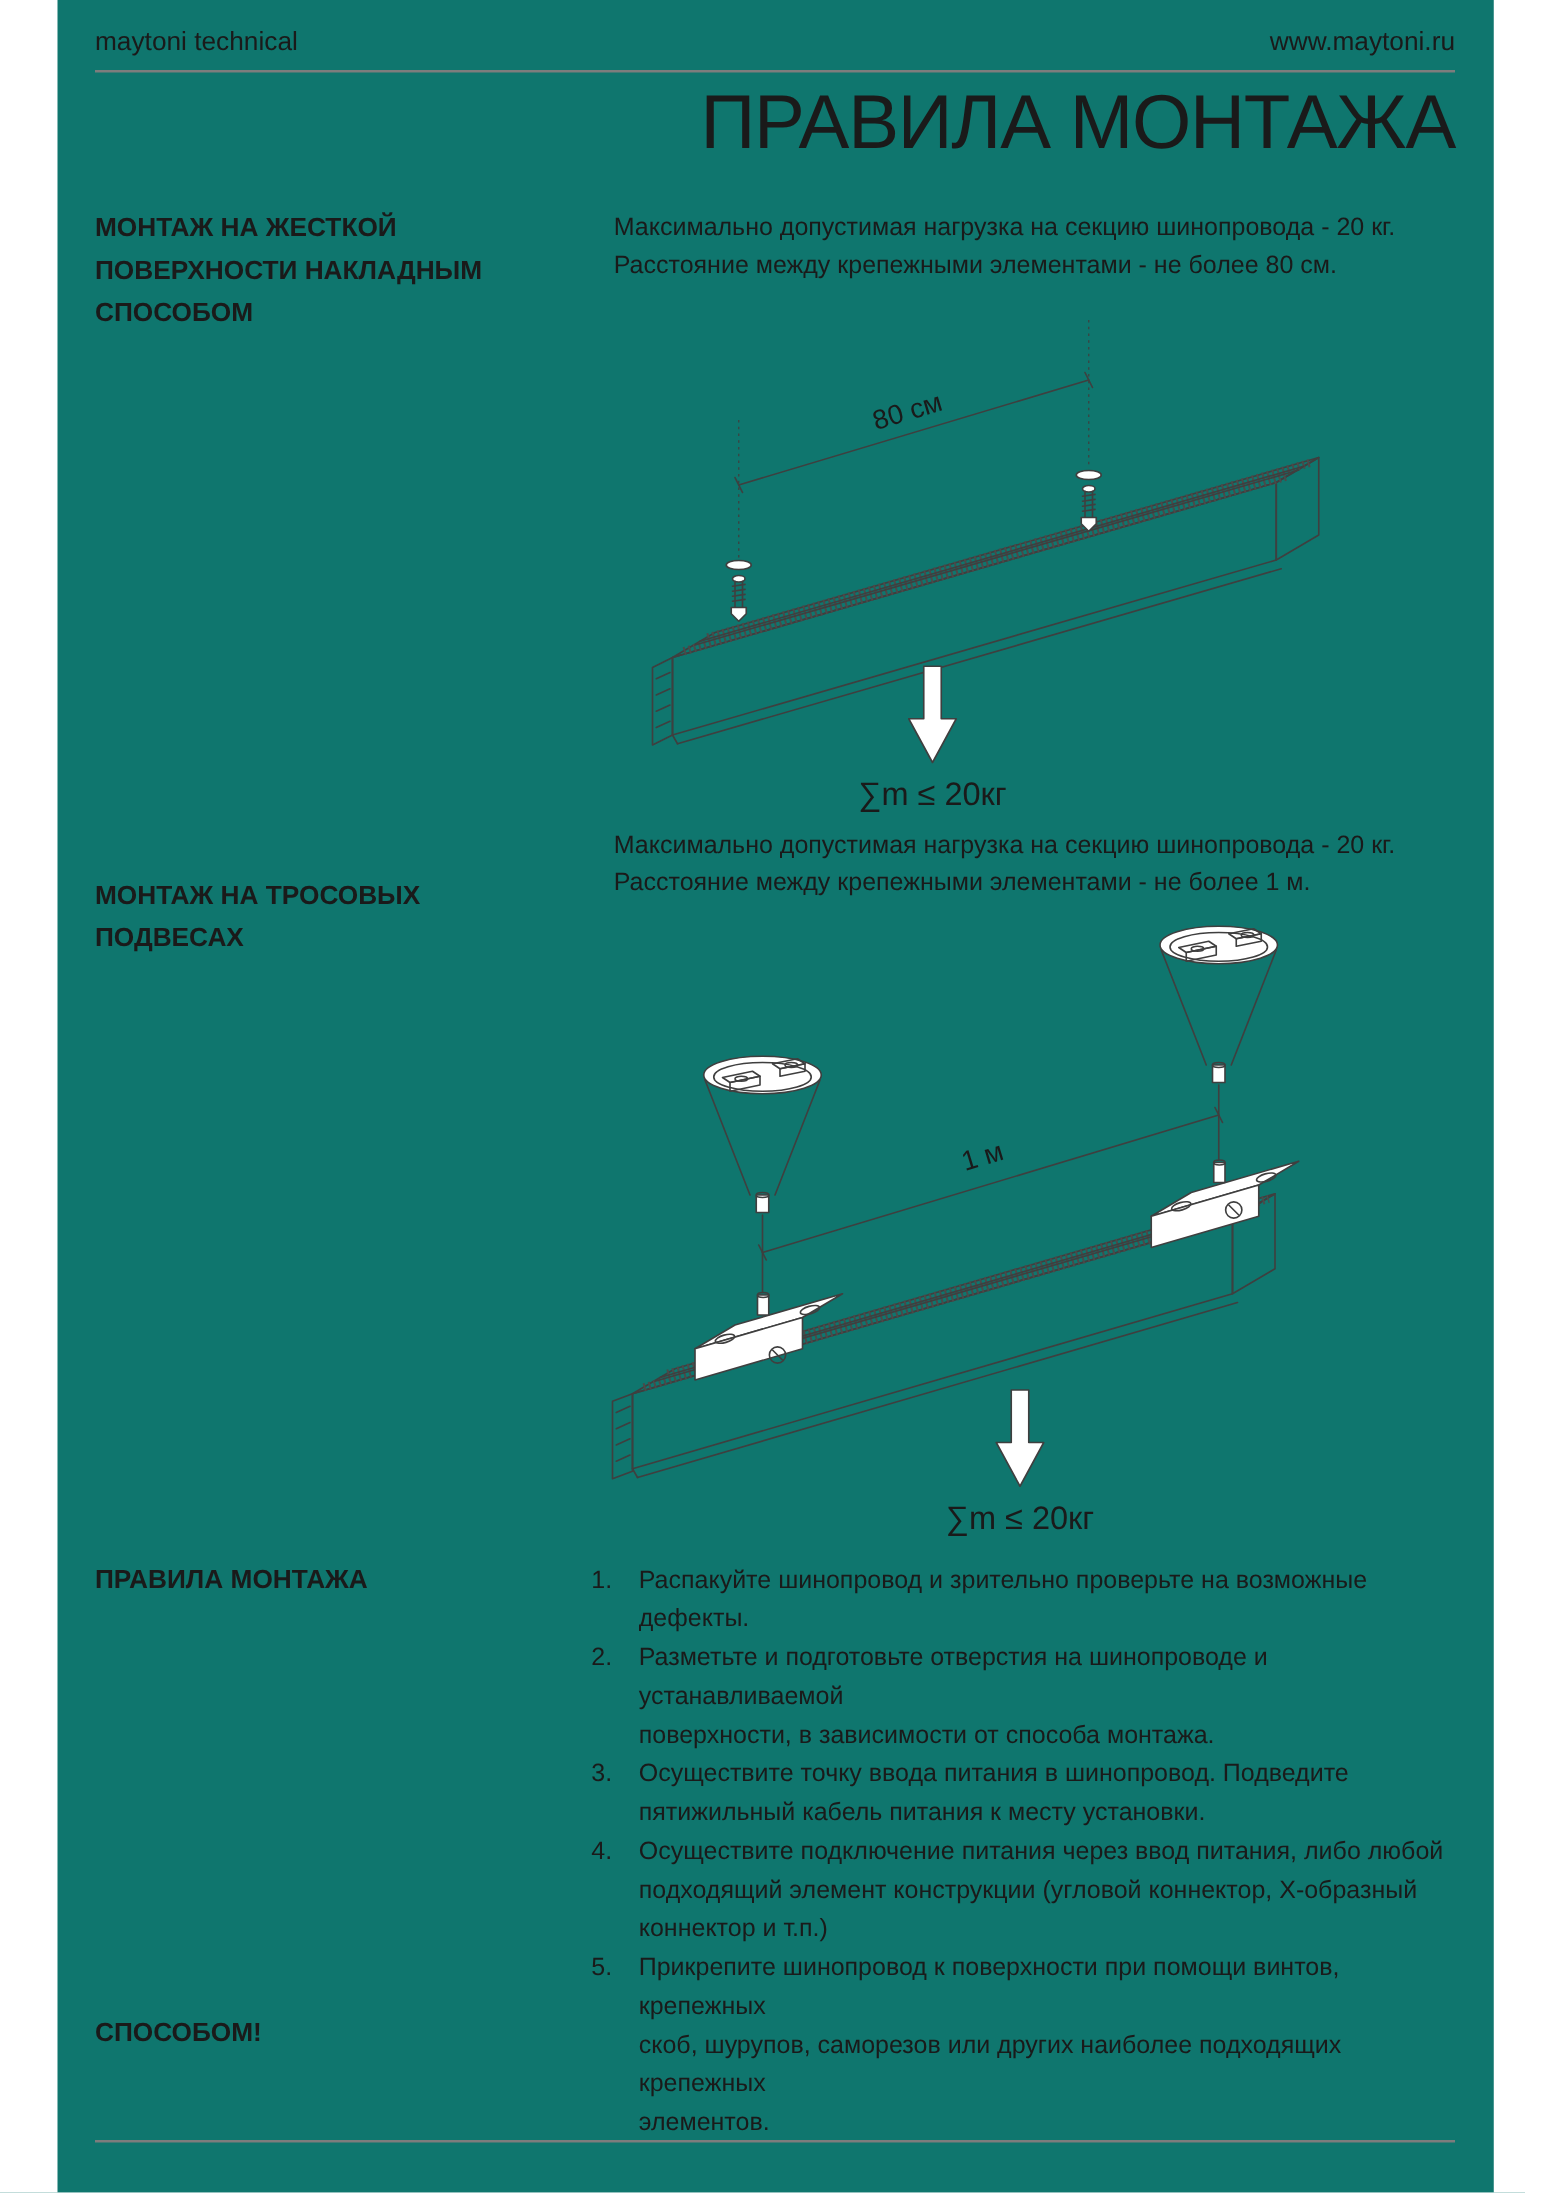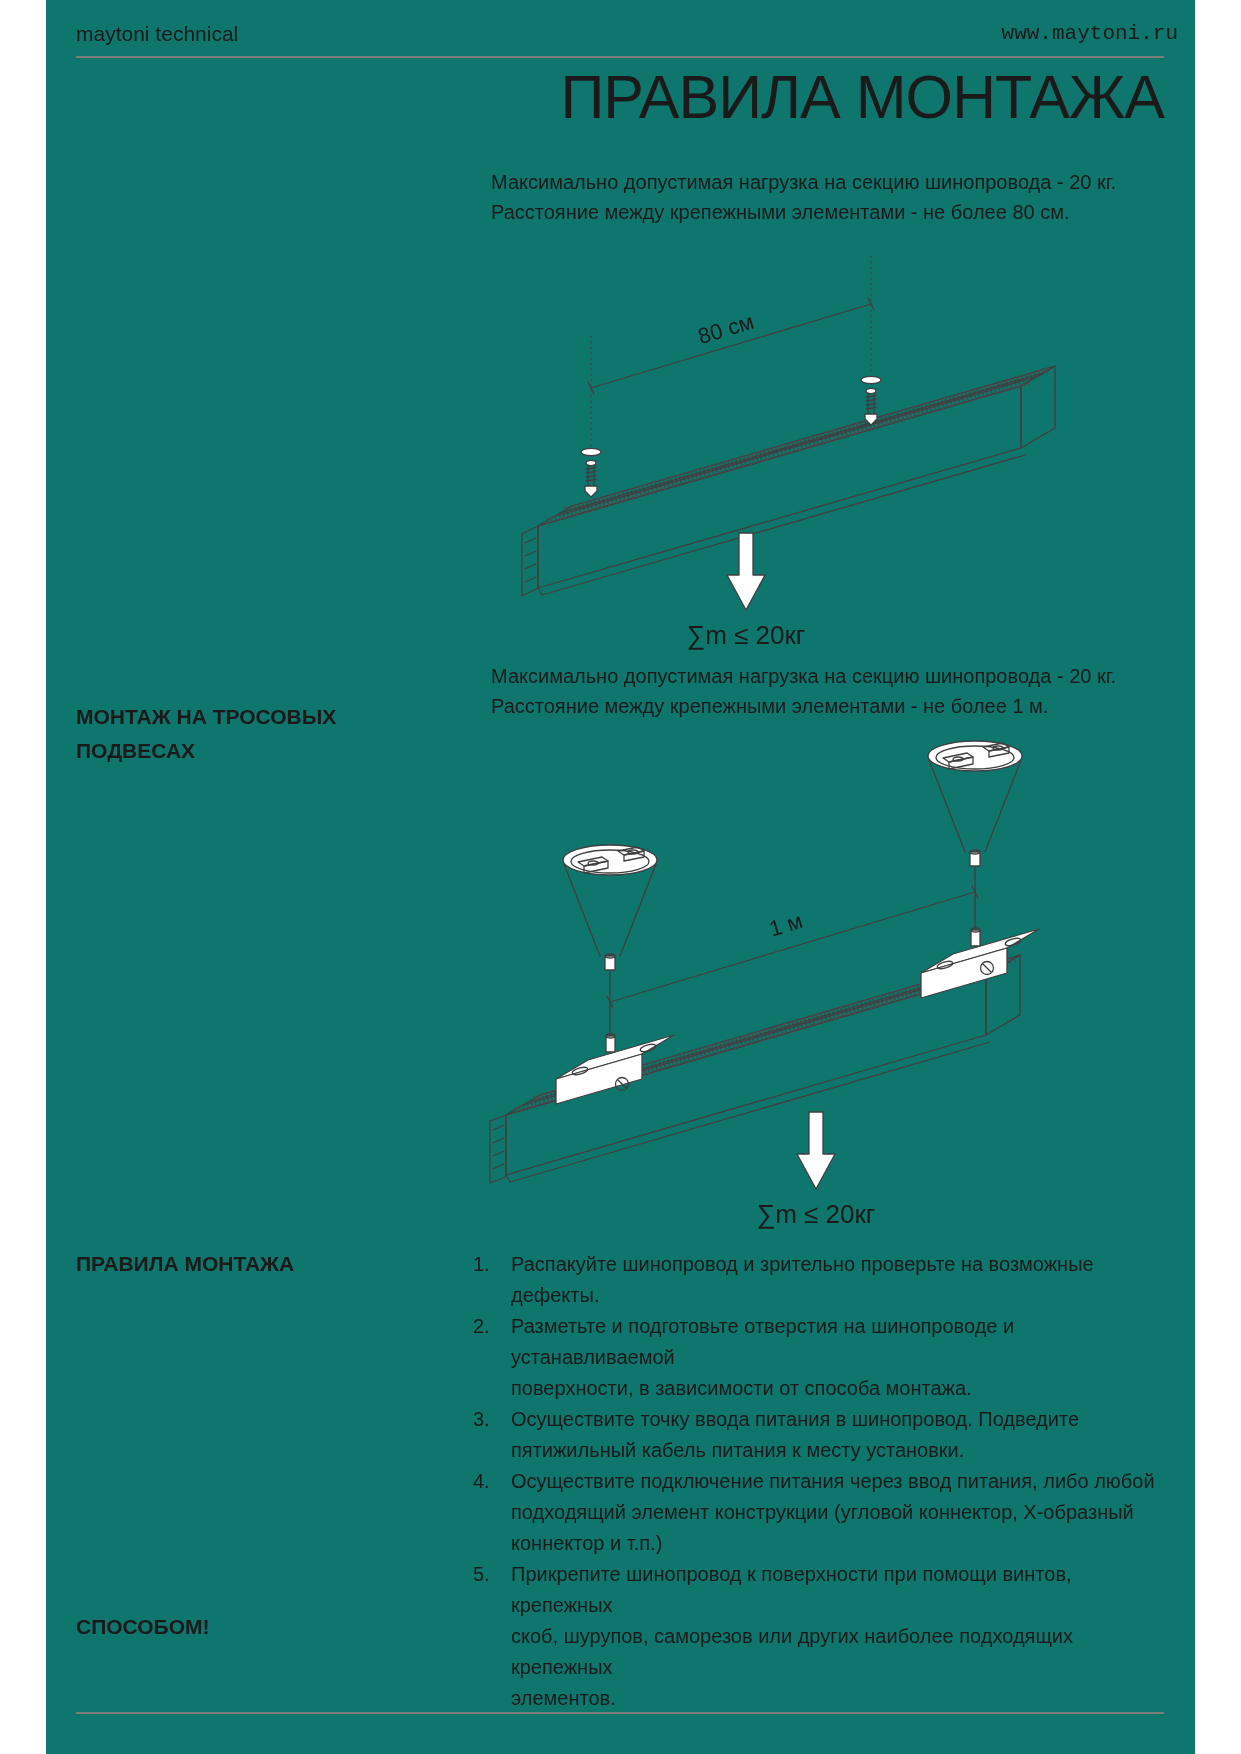--- a/index.html
+++ b/index.html
@@ -3,21 +3,21 @@
 <meta charset="utf-8">
 <style>
   * { margin:0; padding:0; box-sizing:border-box; }
   html,body { background:#ffffff; }
   body { font-family:"Liberation Sans", sans-serif; color:#1a1a1a; }
   .page {
     position:relative; width:1149px; height:1754px; background:#0f766e;
     overflow:hidden; margin:0 auto;
   }
   .hdr-left  { position:absolute; left:30px;  top:22px; font-size:21px; }
-  .hdr-right { position:absolute; right:17px; top:22px; font-size:21px;font-family:Liberation Mono, monospace; }
+  .hdr-right { position:absolute; right:31px; top:22px; font-size:21px; }
   .rule { position:absolute; left:30px; right:31px; height:2px; background:#7d7d7d; }
   .rule-top { top:56px; }
   .rule-bottom { top:1712px; }
   .page-title {
     position:absolute; right:31px; top:62px; font-size:61px; font-weight:400;
     letter-spacing:-1px; white-space:nowrap;
   }
   .sec-heading {
     position:absolute; left:30px; font-size:21px; font-weight:700;
     line-height:34px; white-space:pre-line;
@@ -51,20 +51,23 @@
 <body>
 
 <div class="page">
 
   <div class="hdr-left">maytoni technical</div>
   <div class="hdr-right">www.maytoni.ru</div>
   <div class="rule rule-top"></div>
 
   <div class="page-title">ПРАВИЛА МОНТАЖА</div>
 
+  <div class="sec-heading h-sec1">МОНТАЖ НА ЖЕСТКОЙ
+ПОВЕРХНОСТИ НАКЛАДНЫМ
+СПОСОБОМ</div>
   <div class="sec-body b-sec1">Максимально допустимая нагрузка на секцию шинопровода - 20 кг.
 Расстояние между крепежными элементами - не более 80 см.</div>
 
   <svg class="diagram diag-1" width="620" height="418" viewBox="0 0 620 418">
     <defs>
       <g id="screw-glyph">
         <ellipse class="lineart-fill" cx="0" cy="3" rx="5" ry="2.6"></ellipse>
         <line class="lineart" x1="-3" y1="5" x2="-3" y2="26"></line>
         <line class="lineart" x1="3" y1="5" x2="3" y2="26"></line>
         <line class="lineart" x1="-5" y1="9" x2="5" y2="7.5"></line>

